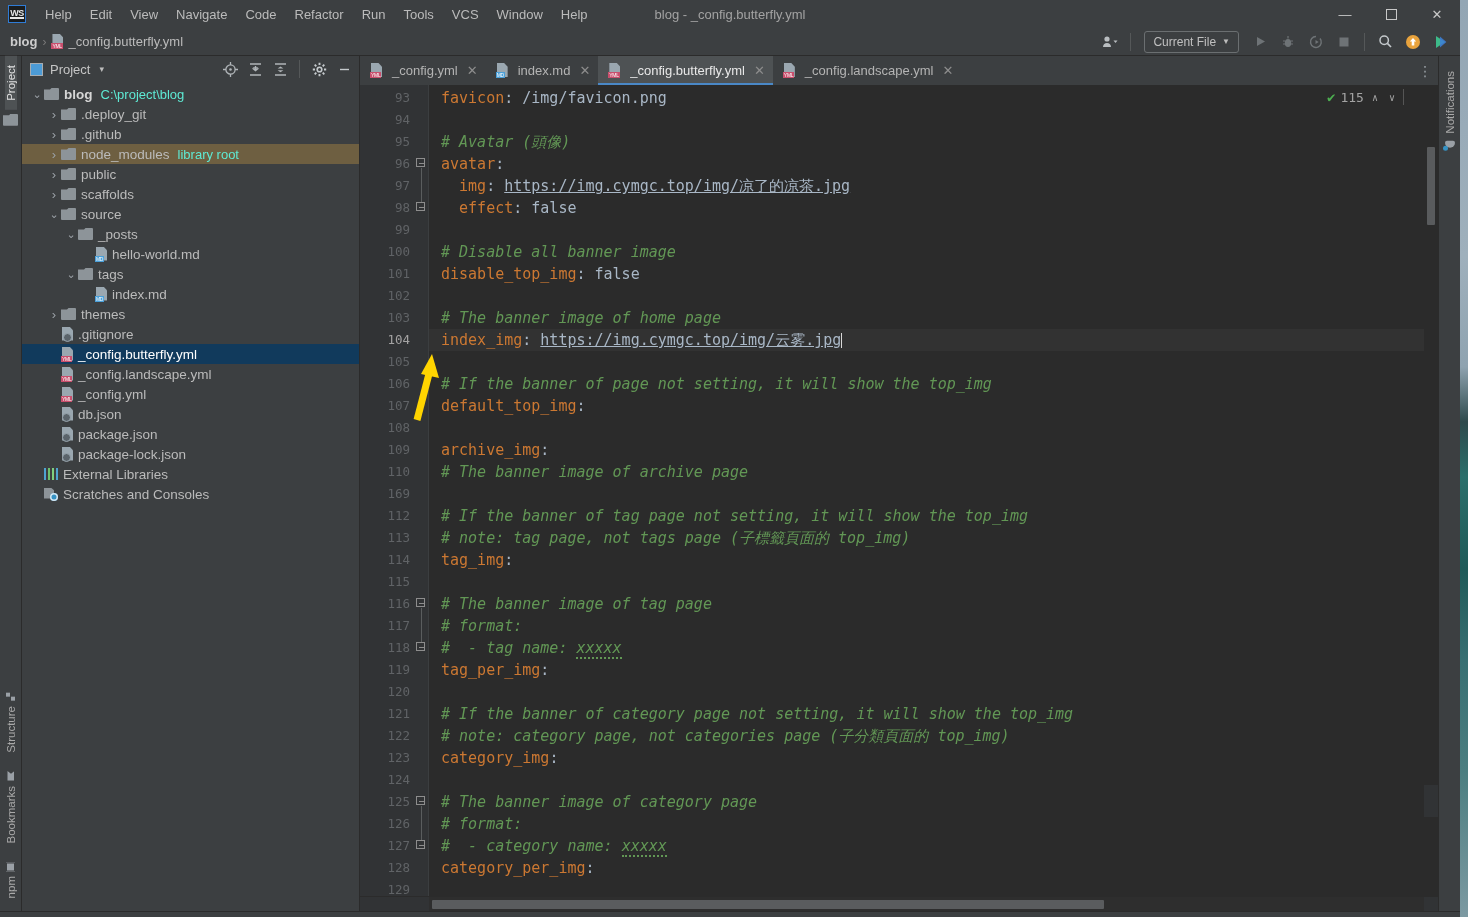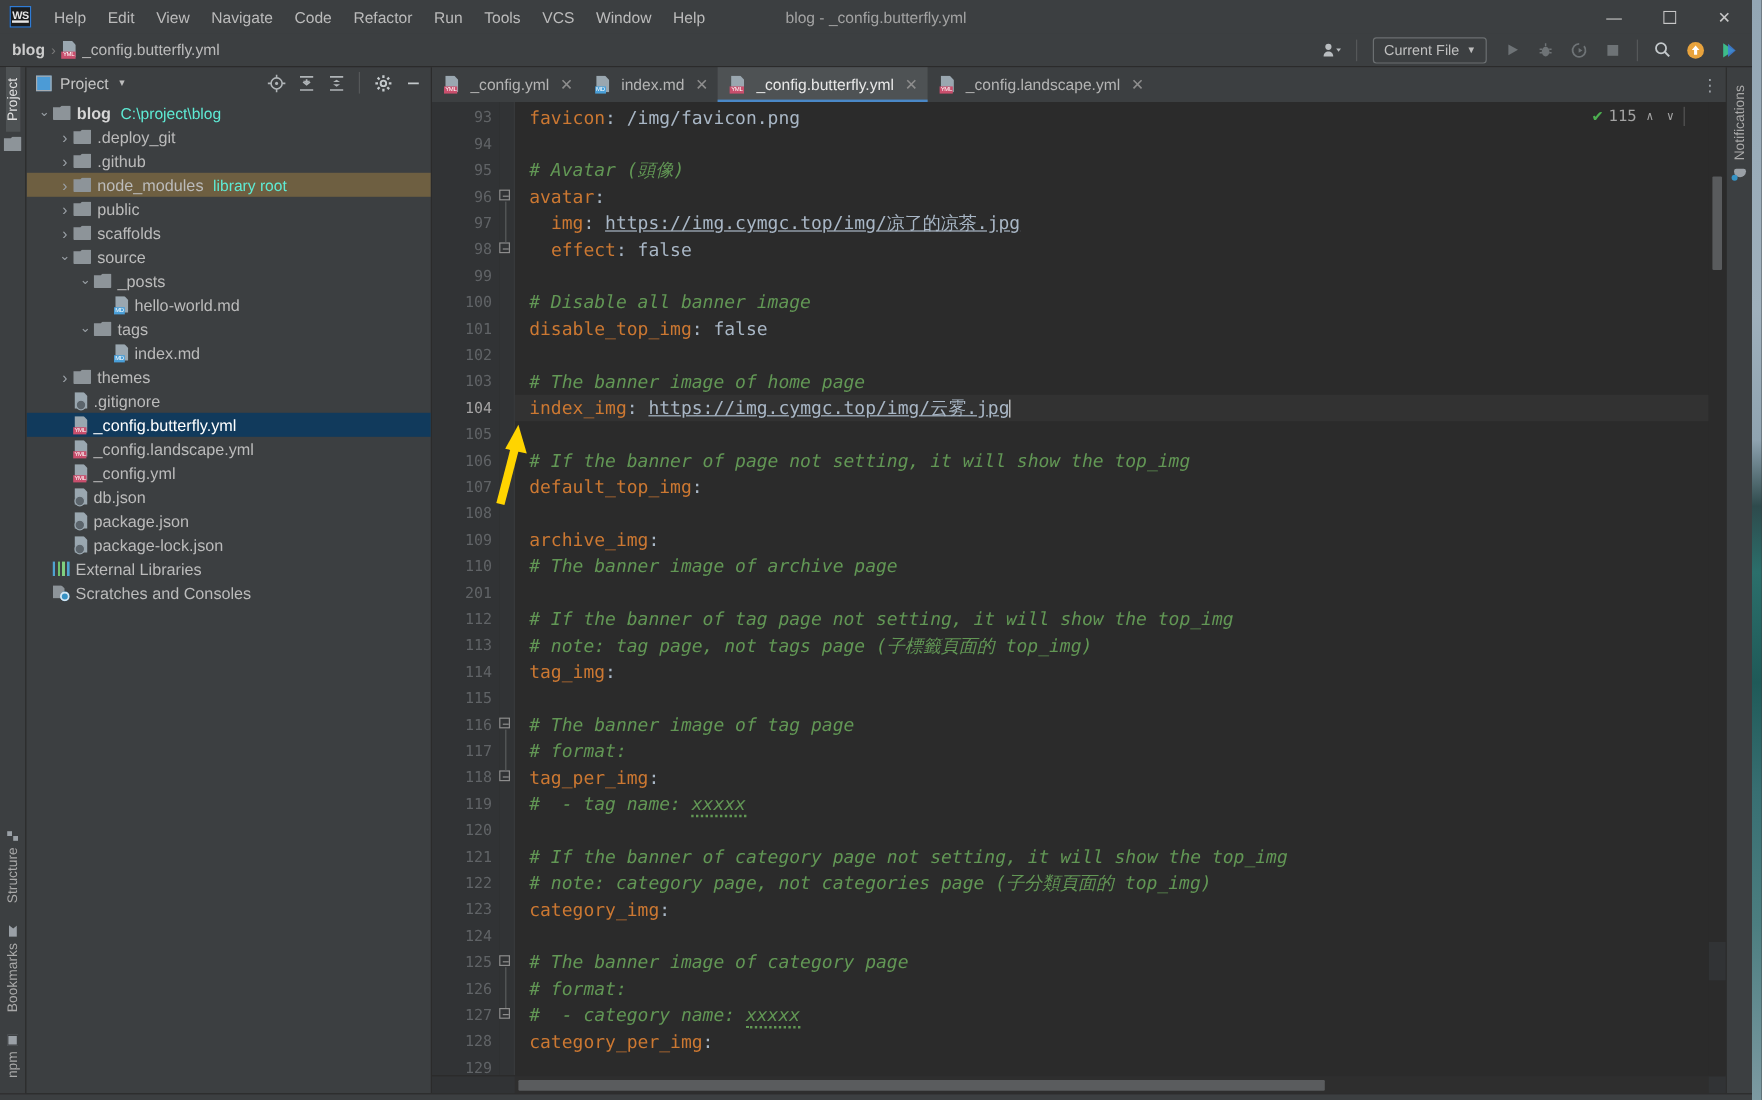--- a/index.html
+++ b/index.html
@@ -662,21 +662,21 @@
             <div class="ln">101</div>
             <div class="ln">102</div>
             <div class="ln">103</div>
             <div class="ln current">104</div>
             <div class="ln">105</div>
             <div class="ln">106</div>
             <div class="ln">107</div>
             <div class="ln">108</div>
             <div class="ln">109</div>
             <div class="ln">110</div>
-            <div class="ln">201</div>
+            <div class="ln">169</div>
             <div class="ln">112</div>
             <div class="ln">113</div>
             <div class="ln">114</div>
             <div class="ln">115</div>
             <div class="ln">116</div>
             <div class="ln">117</div>
             <div class="ln">118</div>
             <div class="ln">119</div>
             <div class="ln">120</div>
             <div class="ln">121</div>
@@ -731,22 +731,22 @@
             <div class="cl">&nbsp;</div>
             <div class="cl"><span class="key">archive_img</span><span class="val">:</span></div>
             <div class="cl"><span class="cmt"># The banner image of archive page</span></div>
             <div class="cl">&nbsp;</div>
             <div class="cl"><span class="cmt"># If the banner of tag page not setting, it will show the top_img</span></div>
             <div class="cl"><span class="cmt"># note: tag page, not tags page (子標籤頁面的 top_img)</span></div>
             <div class="cl"><span class="key">tag_img</span><span class="val">:</span></div>
             <div class="cl">&nbsp;</div>
             <div class="cl"><span class="cmt"># The banner image of tag page</span></div>
             <div class="cl"><span class="cmt"># format:</span></div>
+            <div class="cl"><span class="cmt">#  - tag name: </span><span class="cmt typo">xxxxx</span></div>
             <div class="cl"><span class="key">tag_per_img</span><span class="val">:</span></div>
-            <div class="cl"><span class="cmt">#  - tag name: </span><span class="cmt typo">xxxxx</span></div>
             <div class="cl">&nbsp;</div>
             <div class="cl"><span class="cmt"># If the banner of category page not setting, it will show the top_img</span></div>
             <div class="cl"><span class="cmt"># note: category page, not categories page (子分類頁面的 top_img)</span></div>
             <div class="cl"><span class="key">category_img</span><span class="val">:</span></div>
             <div class="cl">&nbsp;</div>
             <div class="cl"><span class="cmt"># The banner image of category page</span></div>
             <div class="cl"><span class="cmt"># format:</span></div>
             <div class="cl"><span class="cmt">#  - category name: </span><span class="cmt typo">xxxxx</span></div>
             <div class="cl"><span class="key">category_per_img</span><span class="val">:</span></div>
             <div class="cl">&nbsp;</div>

